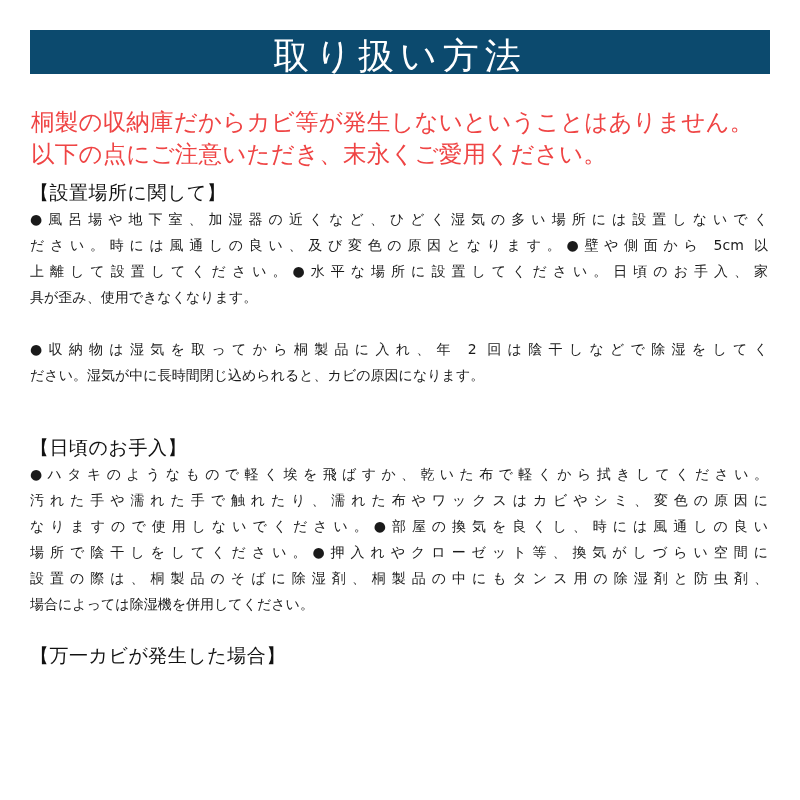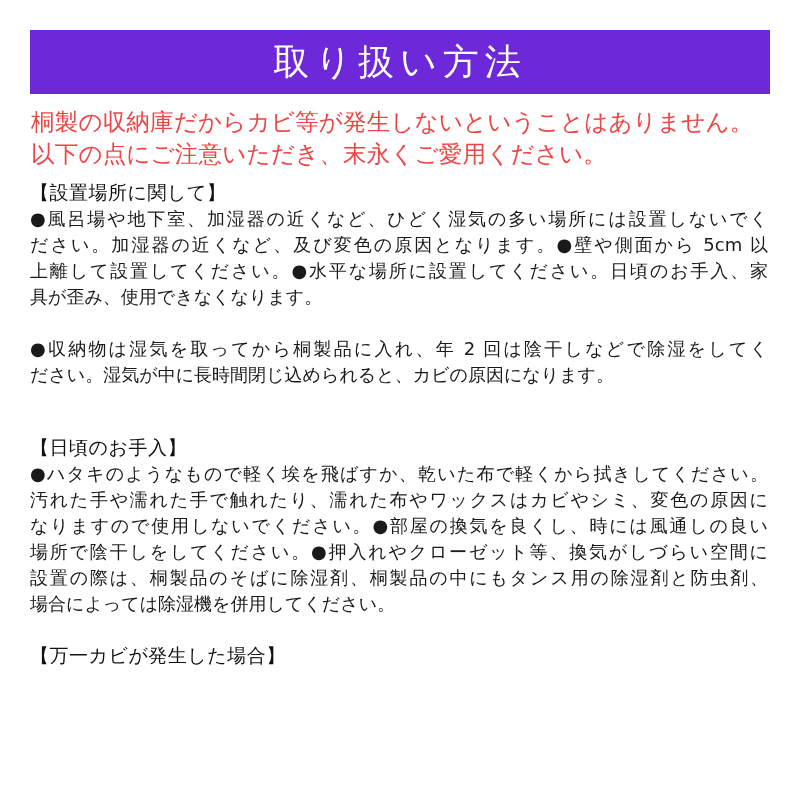--- a/index.html
+++ b/index.html
@@ -13,24 +13,24 @@
       position: relative;
       overflow: hidden;
       font-family: "DejaVu Sans", "Liberation Sans", sans-serif;
       color: #1a1a1a;
     }
     .banner {
       position: absolute;
       left: 30px;
       top: 30px;
       width: 740px;
-      height: 64px;
-      background: #6d28d9;
+      height: 44px;
+      background: #0c4a6e;
       display: flex;
-      align-items: center;
+      align-items: flex-end;
       justify-content: center;
     }
     .banner-title {
       color: #ffffff;
       font-size: 36px;
       letter-spacing: 6px;
       font-weight: normal;
       line-height: 1;
     }
     .intro {
@@ -54,21 +54,21 @@
     }
     .section-heading {
       font-size: 19px;
       font-weight: normal;
       line-height: 24px;
       height: 26px;
       color: #111111;
       letter-spacing: 0.5px;
     }
     .section-body {
-      font-size: 18px;
+      font-size: 14px;
       line-height: 26px;
     }
     .section-body .line {
       display: block;
       white-space: nowrap;
       text-align: justify;
       text-align-last: justify;
       width: 738px;
     }
     .section-body .line.last {
@@ -88,21 +88,21 @@
 
 <div class="intro">
   <span class="line">桐製の収納庫だからカビ等が発生しないということはありません。</span>
   <span class="line">以下の点にご注意いただき、末永くご愛用ください。</span>
 </div>
 
 <div class="section" id="sec-1">
   <div class="section-heading">【設置場所に関して】</div>
   <div class="section-body">
     <span class="line">●風呂場や地下室、加湿器の近くなど、ひどく湿気の多い場所には設置しないでく</span>
-    <span class="line">ださい。加湿器の近くなど、及び変色の原因となります。●壁や側面から 5cm 以</span>
+    <span class="line">ださい。時には風通しの良い、及び変色の原因となります。●壁や側面から 5cm 以</span>
     <span class="line">上離して設置してください。●水平な場所に設置してください。日頃のお手入、家</span>
     <span class="line last">具が歪み、使用できなくなります。</span>
   </div>
 </div>
 
 <div class="section" id="sec-2">
   <div class="section-body">
     <span class="line">●収納物は湿気を取ってから桐製品に入れ、年 2 回は陰干しなどで除湿をしてく</span>
     <span class="line last">ださい。湿気が中に長時間閉じ込められると、カビの原因になります。</span>
   </div>

